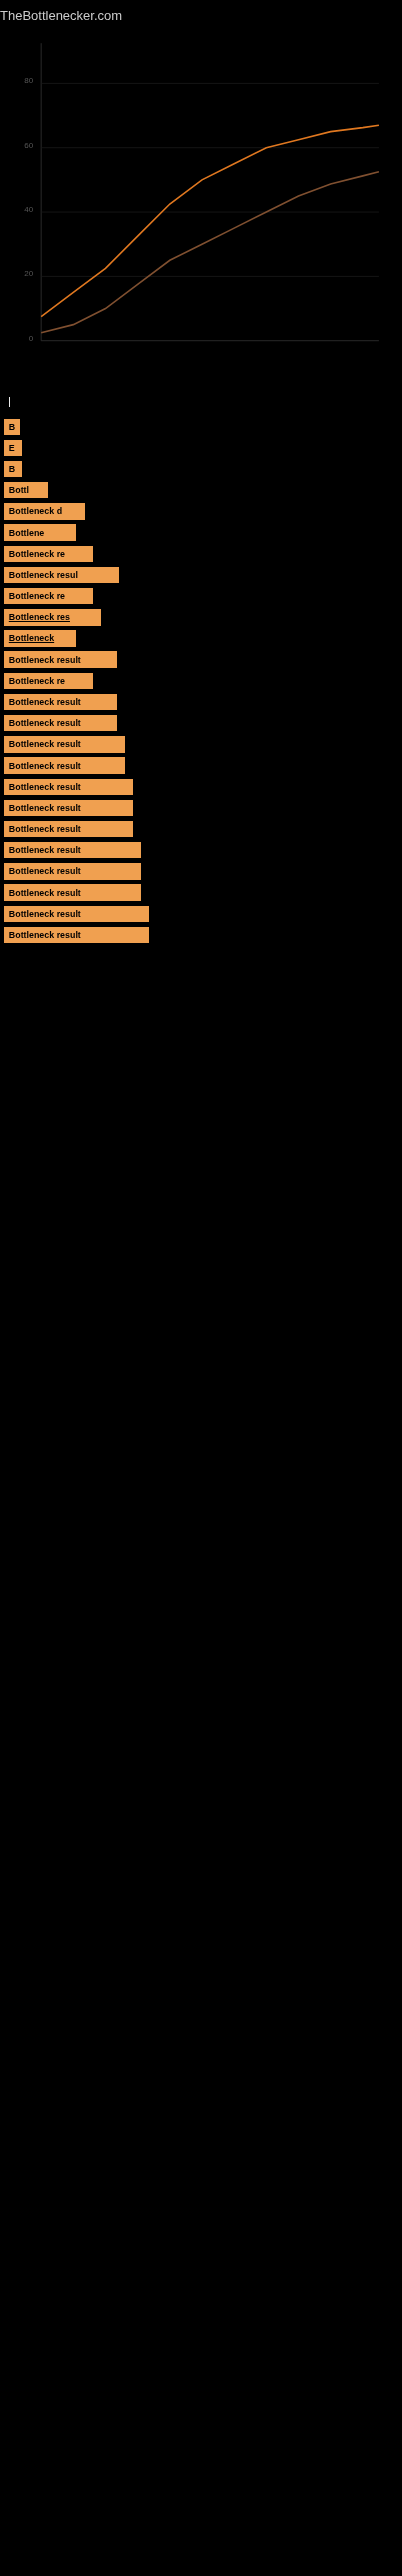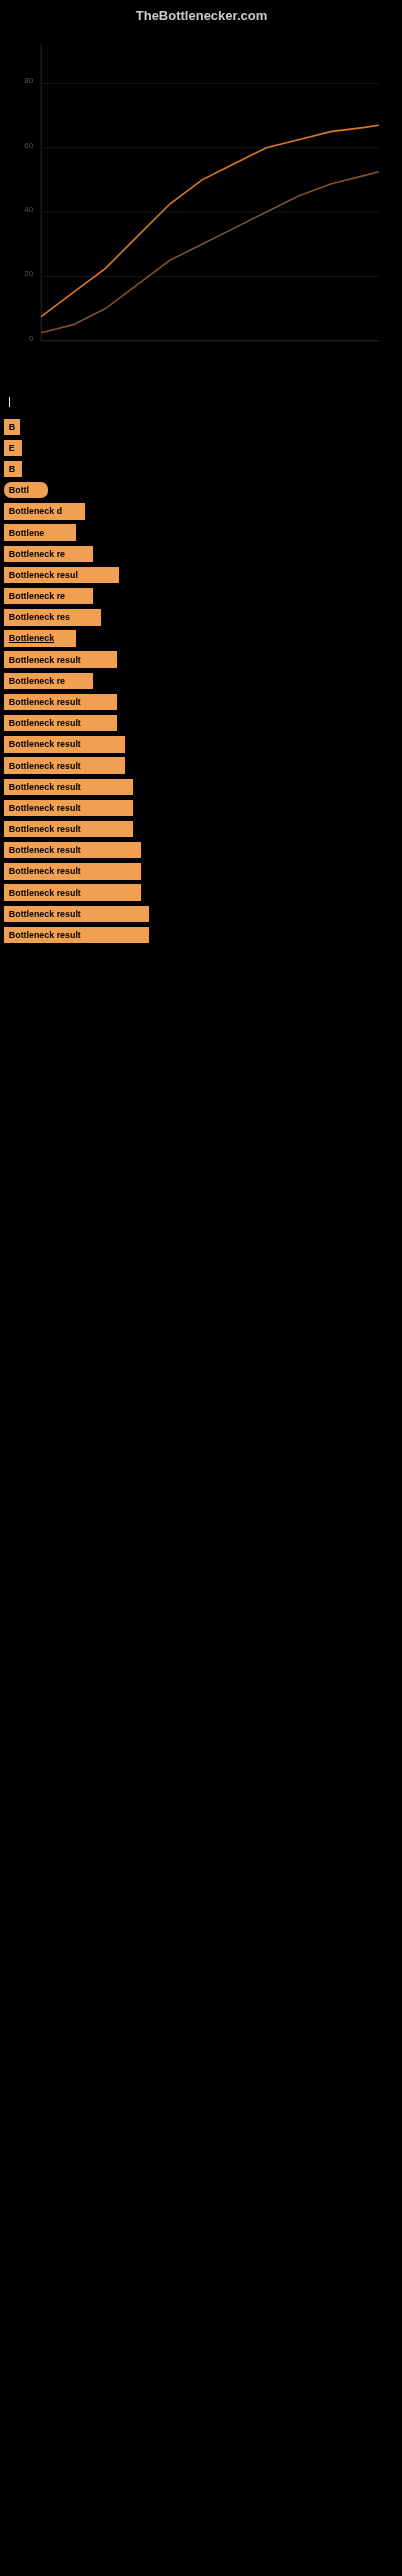--- a/index.html
+++ b/index.html
@@ -10,23 +10,23 @@
     body {
       background-color: #000000;
       width: 403px;
       min-height: 2576px;
       font-family: Arial, sans-serif;
       position: relative;
     }
     .site-title {
       color: #cccccc;
       font-size: 13px;
-      text-align: center;
+      text-align: left;
       padding: 8px 0 4px 0;
-      font-weight: bold;
+      font-weight: normal;
     }
     .main-chart-area {
       width: 386px;
       height: 338px;
       margin: 8px auto;
       background-color: #000000;
       position: relative;
     }
     .chart-canvas {
       width: 100%;
@@ -52,26 +52,26 @@
       font-size: 8.9px;
       font-weight: bold;
       padding: 3.2px 4.8px;
       display: inline-block;
       white-space: nowrap;
       overflow: hidden;
     }
     
     .bn-w-20 { width: 16px; }
     .bn-w-22 { width: 17.7px; }
-    .bn-w-55 { width: 44px; border-radius: 7px; }
+    .bn-w-55 { width: 44px; }
     .bn-w-80 { width: 72px; }
     .bn-w-90 { width: 72px; text-decoration: underline; }
     .bn-w-100 { width: 81px; }
     .bn-w-110 { width: 89px; }
-    .bn-w-120 { width: 97px; }
+    .bn-w-120 { width: 97px; text-decoration: underline; }
     .bn-w-130 { width: 115px; }
     .bn-w-140 { width: 113px; }
     .bn-w-150 { width: 121px; }
     .bn-w-160 { width: 129px; }
     .bn-w-170 { width: 137px; }
     .bn-w-180 { width: 145px; }
   </style>
 </head>
 <body>
 

